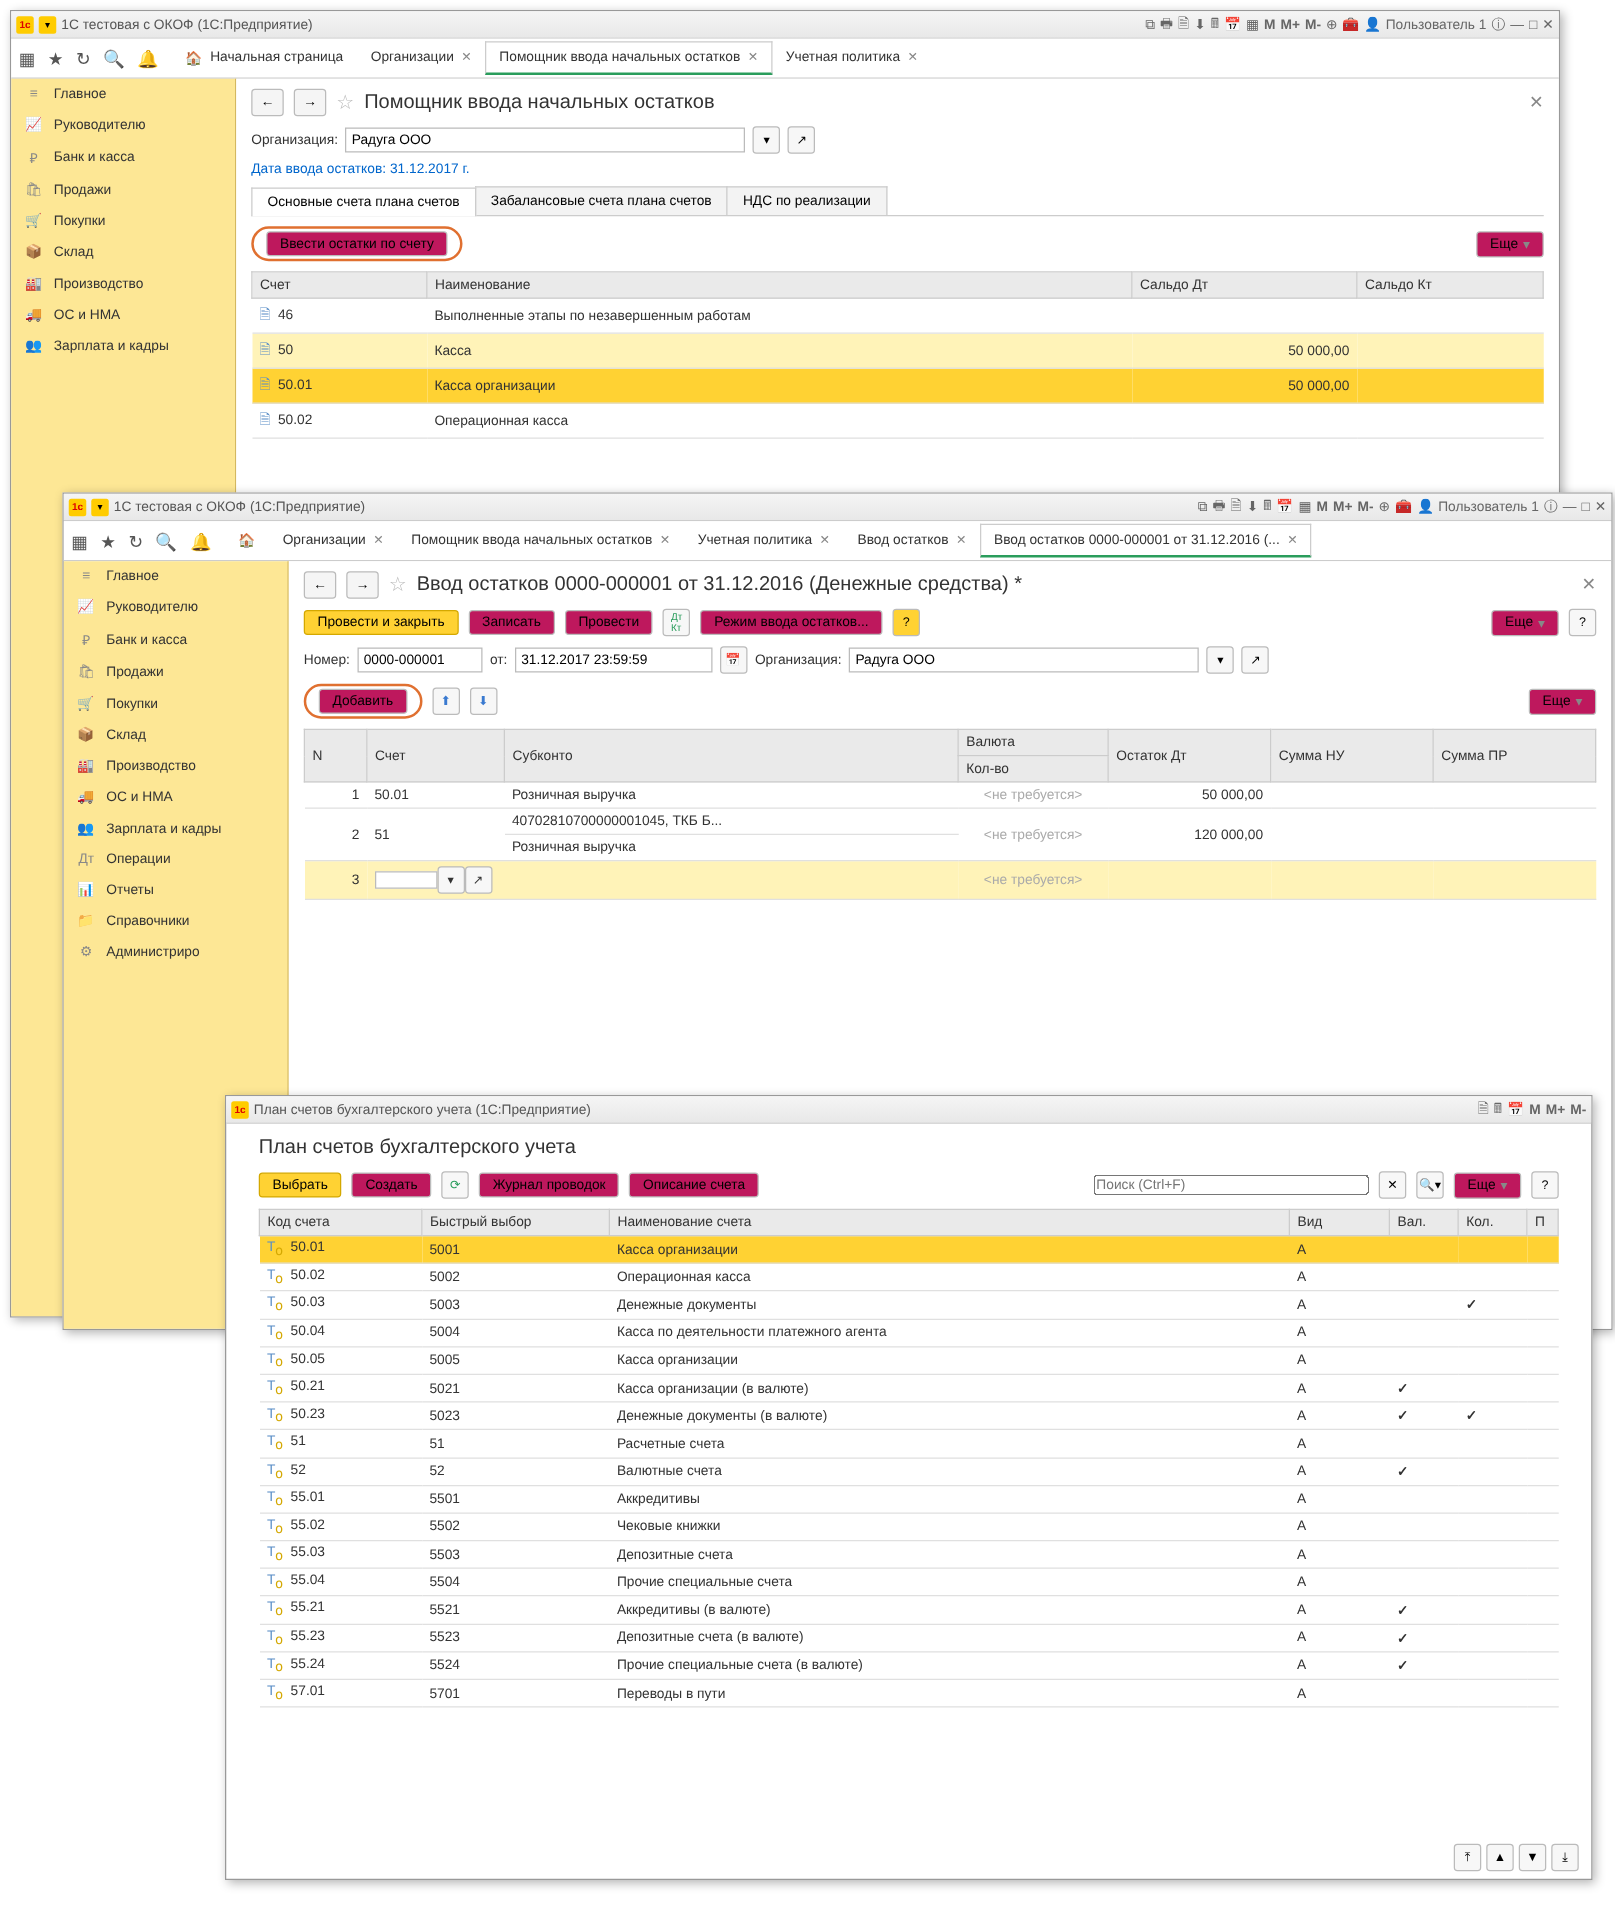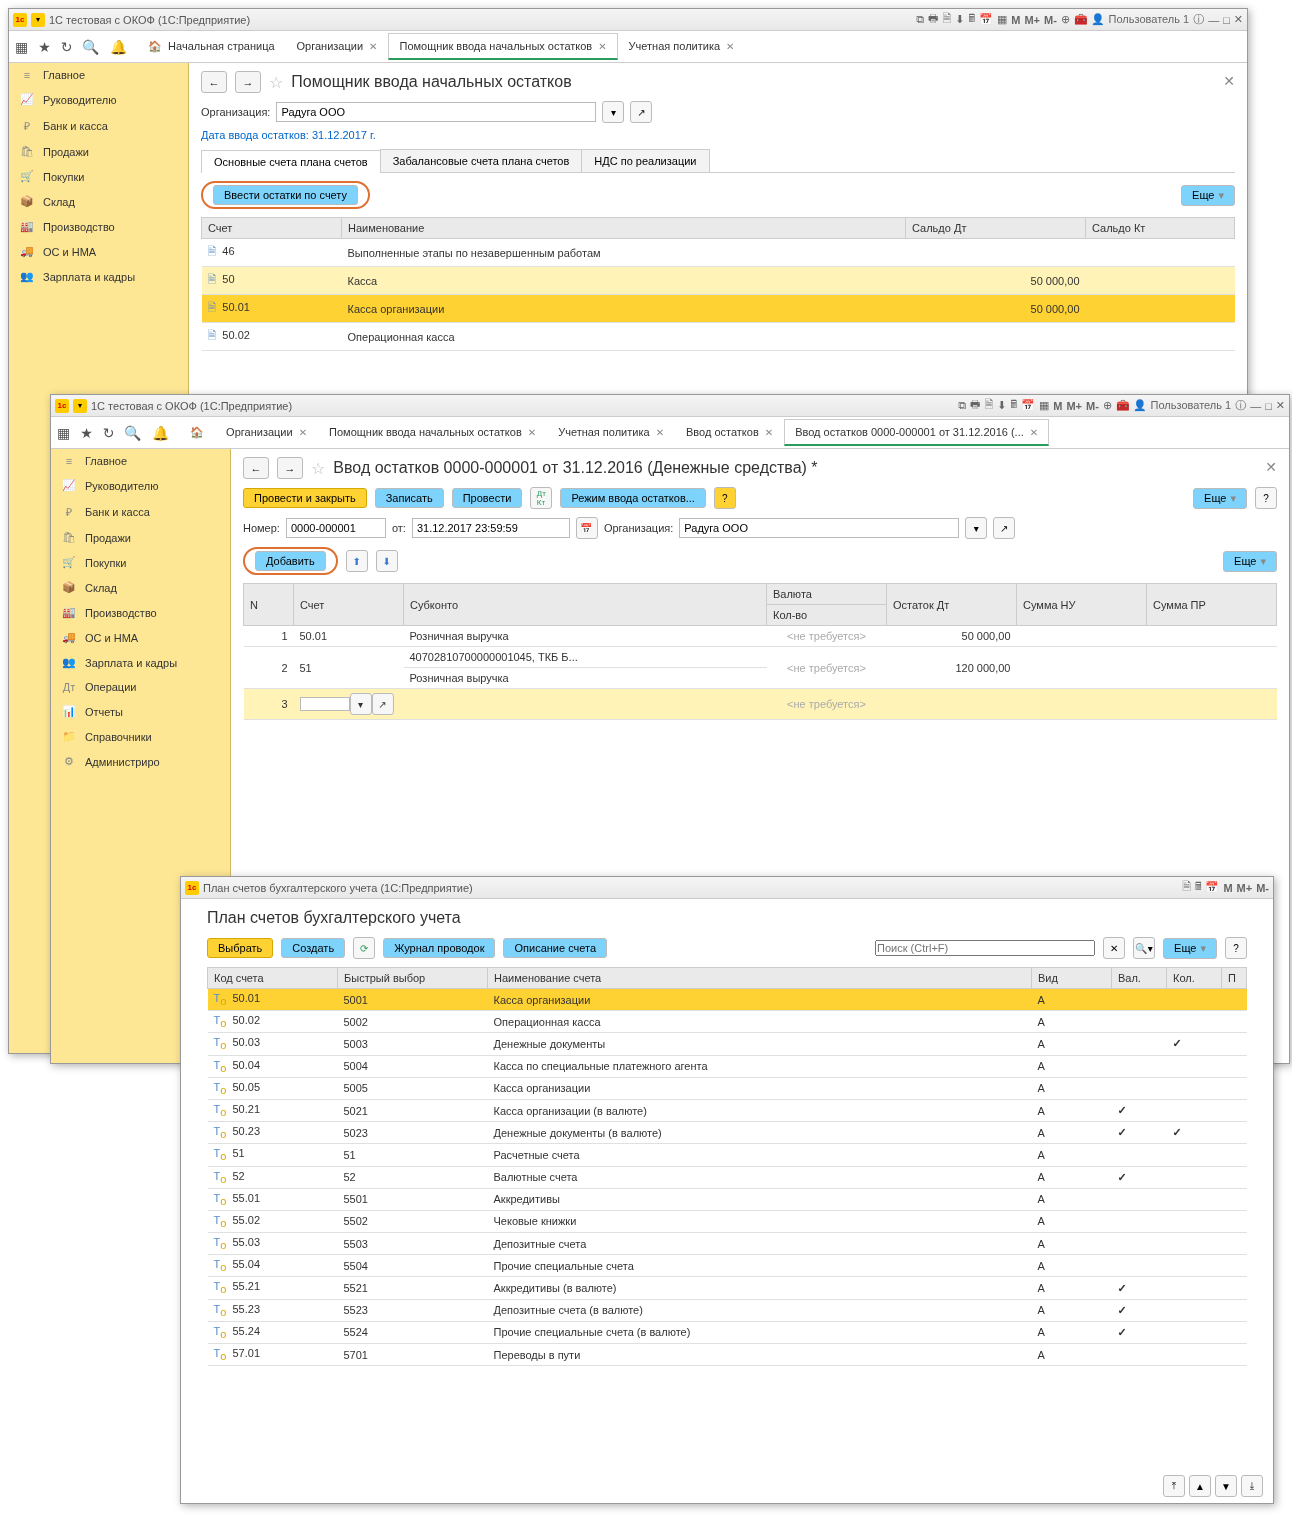--- a/index.html
+++ b/index.html
@@ -30,21 +30,21 @@
 .pagetitle{font-size:16px;font-weight:normal;color:#333;}
 .closex{position:absolute;right:12px;top:10px;font-size:14px;color:#888;cursor:pointer;}
 .formrow{display:flex;align-items:center;gap:6px;margin:6px 0;}
 .formrow label{color:#333;}
 .formrow input,.sel{border:1px solid #bbb;padding:2px 4px;height:20px;}
 .link{color:#0066cc;cursor:pointer;}
 .subtabs{display:flex;border-bottom:1px solid #ccc;margin-top:8px;align-items:flex-end;}
 .subtab{padding:5px 12px;border:1px solid #ccc;border-bottom:none;background:#f3f3f3;margin-right:-1px;cursor:pointer;}
 .subtab.active{background:#fff;position:relative;top:1px;}
 .toolbar{display:flex;align-items:center;gap:8px;margin:8px 0;}
-.btn{border:1px solid #bbb;background:#7dd3fc;padding:3px 10px;border-radius:3px;cursor:pointer;display:inline-flex;align-items:center;gap:4px;}
+.btn{border:1px solid #bbb;background:#be185d;padding:3px 10px;border-radius:3px;cursor:pointer;display:inline-flex;align-items:center;gap:4px;}
 .btn.yellow{background:#ffd233;border-color:#d4a800;}
 .btn.more::after{content:" ▾";color:#888;}
 .highlight-oval{border:2px solid #e07030;border-radius:14px;padding:2px 10px;}
 .table{width:100%;border-collapse:collapse;}
 .table th{background:#eaeaea;border:1px solid #ccc;padding:4px 6px;text-align:left;font-weight:normal;color:#333;}
 .table td{border-bottom:1px solid #e0e0e0;padding:4px 6px;color:#333;}
 .table tr.hl td{background:#ffd233;}
 .table tr.hly td{background:#fff3b8;}
 .table .num{text-align:right;}
 .table .center{text-align:center;color:#aaa;}
@@ -468,21 +468,21 @@
             <td>5003</td>
             <td>Денежные документы</td>
             <td>А</td>
             <td class="check"></td>
             <td class="check">✓</td>
             <td></td>
           </tr>
           <tr>
             <td><span style="color:#5a8ec7">T<sub style="color:#d4a800">o</sub></span>&nbsp;&nbsp;50.04</td>
             <td>5004</td>
-            <td>Касса по специальные платежного агента</td>
+            <td>Касса по деятельности платежного агента</td>
             <td>А</td>
             <td class="check"></td>
             <td class="check"></td>
             <td></td>
           </tr>
           <tr>
             <td><span style="color:#5a8ec7">T<sub style="color:#d4a800">o</sub></span>&nbsp;&nbsp;50.05</td>
             <td>5005</td>
             <td>Касса организации</td>
             <td>А</td>

